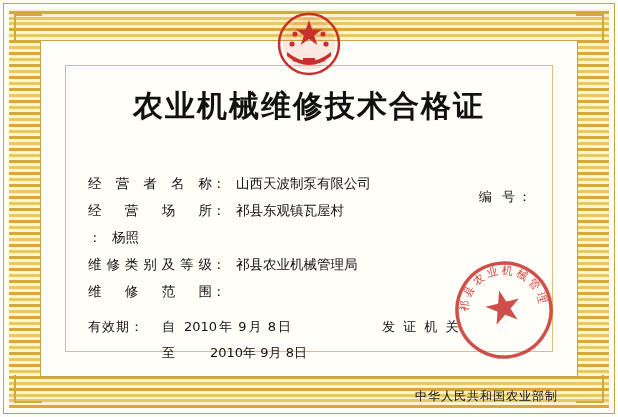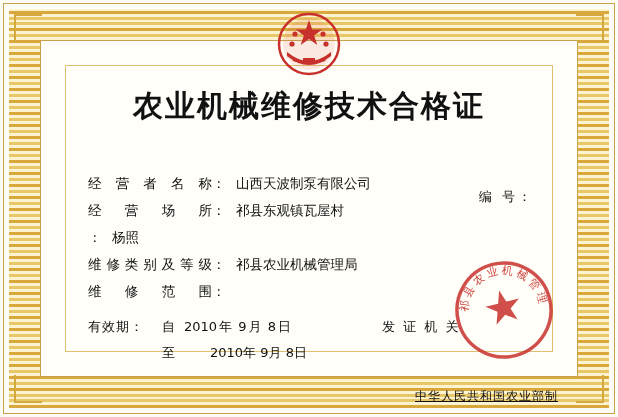--- a/index.html
+++ b/index.html
@@ -192,21 +192,20 @@
   .seal svg { display: block; }
 
   
   .footer {
     position: absolute;
     bottom: 12px;
     right: 60px;
     font-size: 12px;
     color: #111;
     letter-spacing: 1px;
-    text-decoration: underline;
   }
 </style>
 </head>
 <body>
 
 <div id="cert">
 
   <div class="outer-frame"></div>
   <div class="band">
     <div class="band-inner">

